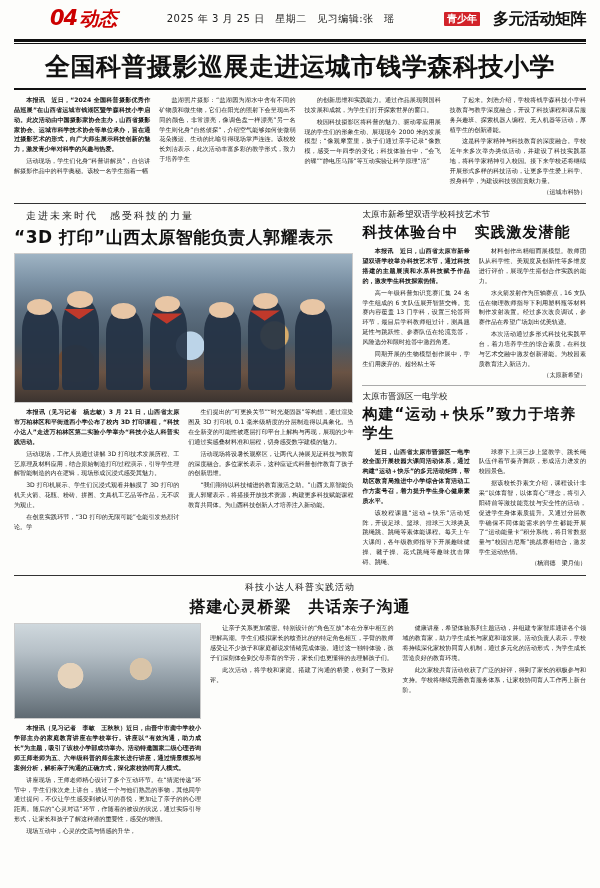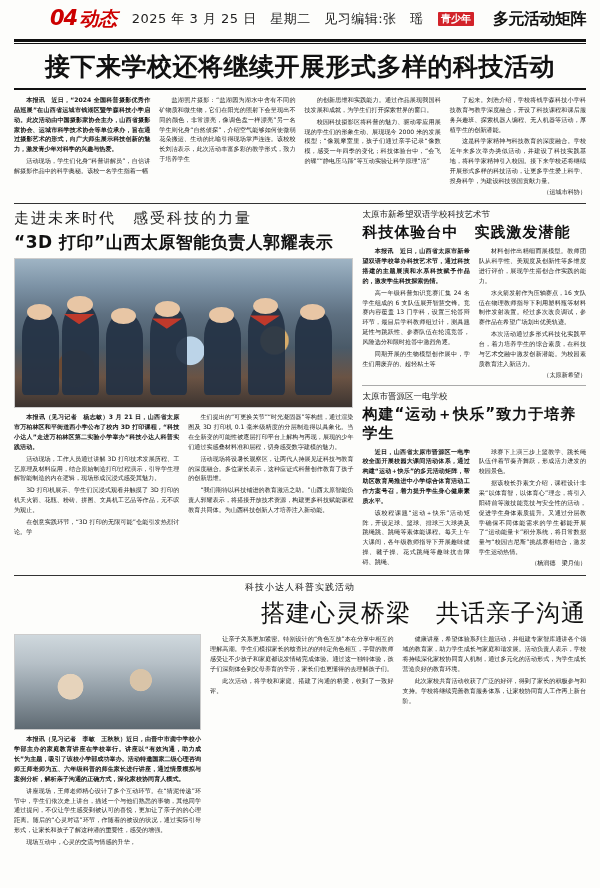--- a/index.html
+++ b/index.html
@@ -13,22 +13,22 @@
   .page{width:600px;height:888px;position:relative;padding:0 14px;box-sizing:border-box;}
 
   
   .masthead{display:flex;align-items:center;justify-content:space-between;padding:6px 0 4px;}
   .section-tag{
     display:flex;align-items:baseline;gap:2px;
     color:#c00;font-weight:bold;font-style:italic;
   }
   .section-num{font-size:21px;letter-spacing:-1px;margin-left:36px;}
   .section-word{font-size:19px;}
-  .masthead-center{font-size:13px;color:#222;letter-spacing:0.5px;}
-  .brand{display:flex;align-items:center;gap:19px;}
+  .masthead-center{font-size:10px;color:#222;letter-spacing:0.5px;}
+  .brand{display:flex;align-items:center;gap:13px;}
   .brand-red{
     background:#d2232a;color:#fff;font-weight:bold;font-size:11px;
     padding:2px 3px;line-height:1.05;text-align:center;border-radius:1px;
   }
   .brand-red div{font-size:10px;}
   .brand-black{font-weight:bold;font-size:16px;letter-spacing:-0.5px;}
 
   .rule-thick{height:3px;background:#111;margin:3px 0 0;}
   .rule-thin{height:1px;background:#111;margin:1px 0 4px;}
 
@@ -44,21 +44,21 @@
   .cols{display:flex;gap:9px;}
   .col{flex:1;}
   p.body{
     font-size:6.1px;line-height:1.62;text-align:justify;margin:0 0 2px;
     text-indent:2em;color:#1a1a1a;
   }
   .lead{font-weight:bold;}
   .sign{text-align:right;font-size:6.1px;margin:2px 0 0;}
 
   
-  .kicker{font-size:15px;letter-spacing:2px;margin:0 0 3px;color:#222;}
+  .kicker{font-size:10px;letter-spacing:2px;margin:0 12px 3px;color:#222;}
   .headline2{font-weight:bold;font-size:17px;letter-spacing:0.5px;margin:0 0 4px;}
   .headline3{font-weight:bold;font-size:15px;letter-spacing:1px;margin:0 0 4px;}
   .subhead{font-size:8.5px;margin:0 0 2px;color:#222;}
 
   .photo{
     width:100%;height:150px;display:block;border:1px solid #ccc;box-sizing:border-box;
     background:
       radial-gradient(circle at 18% 74%, #6b4a33 0 6%, transparent 6.5%),
       radial-gradient(circle at 52% 62%, #bcd4e8 0 7%, transparent 7.5%),
       radial-gradient(circle at 77% 55%, #d8ac6a 0 5%, transparent 5.5%),
@@ -75,21 +75,21 @@
     background:
       radial-gradient(circle at 30% 55%, #e6d3bb 0 9%, transparent 9.5%),
       radial-gradient(circle at 68% 48%, #d9c4a8 0 8%, transparent 8.5%),
       linear-gradient(180deg,#cfd8dd 0%, #b6c0c7 30%, #8e9aa3 62%, #5f6a72 100%);
     position:relative;
   }
 
   .hr-gray{height:1px;background:#aaa;margin:5px 0;}
   .hr-dark{height:1.5px;background:#333;margin:6px 0 5px;}
 
-  .bottom-title{font-weight:normal;font-size:24px;text-align:right;letter-spacing:1px;margin:2px 0 5px;}
+  .bottom-title{font-weight:bold;font-size:16px;text-align:center;letter-spacing:1px;margin:2px 0 5px;}
   .bottom-sub{font-size:9px;text-align:center;margin:0 0 3px;letter-spacing:1px;}
 </style>
 </head>
 <body>
 
 <div class="page">
 
   <div class="masthead">
     <div class="section-tag">
       <span class="section-num">04</span>
@@ -99,21 +99,21 @@
     <div class="brand">
       <div class="brand-red">
         <div>青少年</div>
       </div>
       <div class="brand-black">多元活动矩阵</div>
     </div>
   </div>
   <div class="rule-thick"></div>
   <div class="rule-thin"></div>
 
-  <div class="top-headline">接下来学校还将继续开展形式多样的科技活动</div>
+  <div class="top-headline">全国科普摄影巡展走进运城市钱学森科技小学</div>
   <div class="hr-black"></div>
 
   <div class="cols">
     <div class="col">
       <p class="body lead">本报讯　近日，“2024 全国科普摄影优秀作品巡展”在山西省运城市钱湖区暨学森科技小学启动。此次活动由中国摄影家协会主办，山西省摄影家协会、运城市科学技术协会等单位承办，旨在通过摄影艺术的形式，向广大师生展示科技创新的魅力，激发青少年对科学的兴趣与热爱。</p>
       <p class="body">活动现场，学生们化身“科普讲解员”，自信讲解摄影作品中的科学奥秘。该校一名学生指着一幅</p>
     </div>
     <div class="col">
       <p class="body">盐湖照片摄影：“盐湖因为湖水中含有不同的矿物质和微生物，它们在阳光的照射下会呈现出不同的颜色，非常漂亮，像调色盘一样漂亮”另一名学生则化身“自然侦探”，介绍空气能够如何使微弱花朵搬运、生动的比喻引得现场掌声连连。该校校长刘洁表示，此次活动丰富多彩的教学形式，致力于培养学生</p>
     </div>

